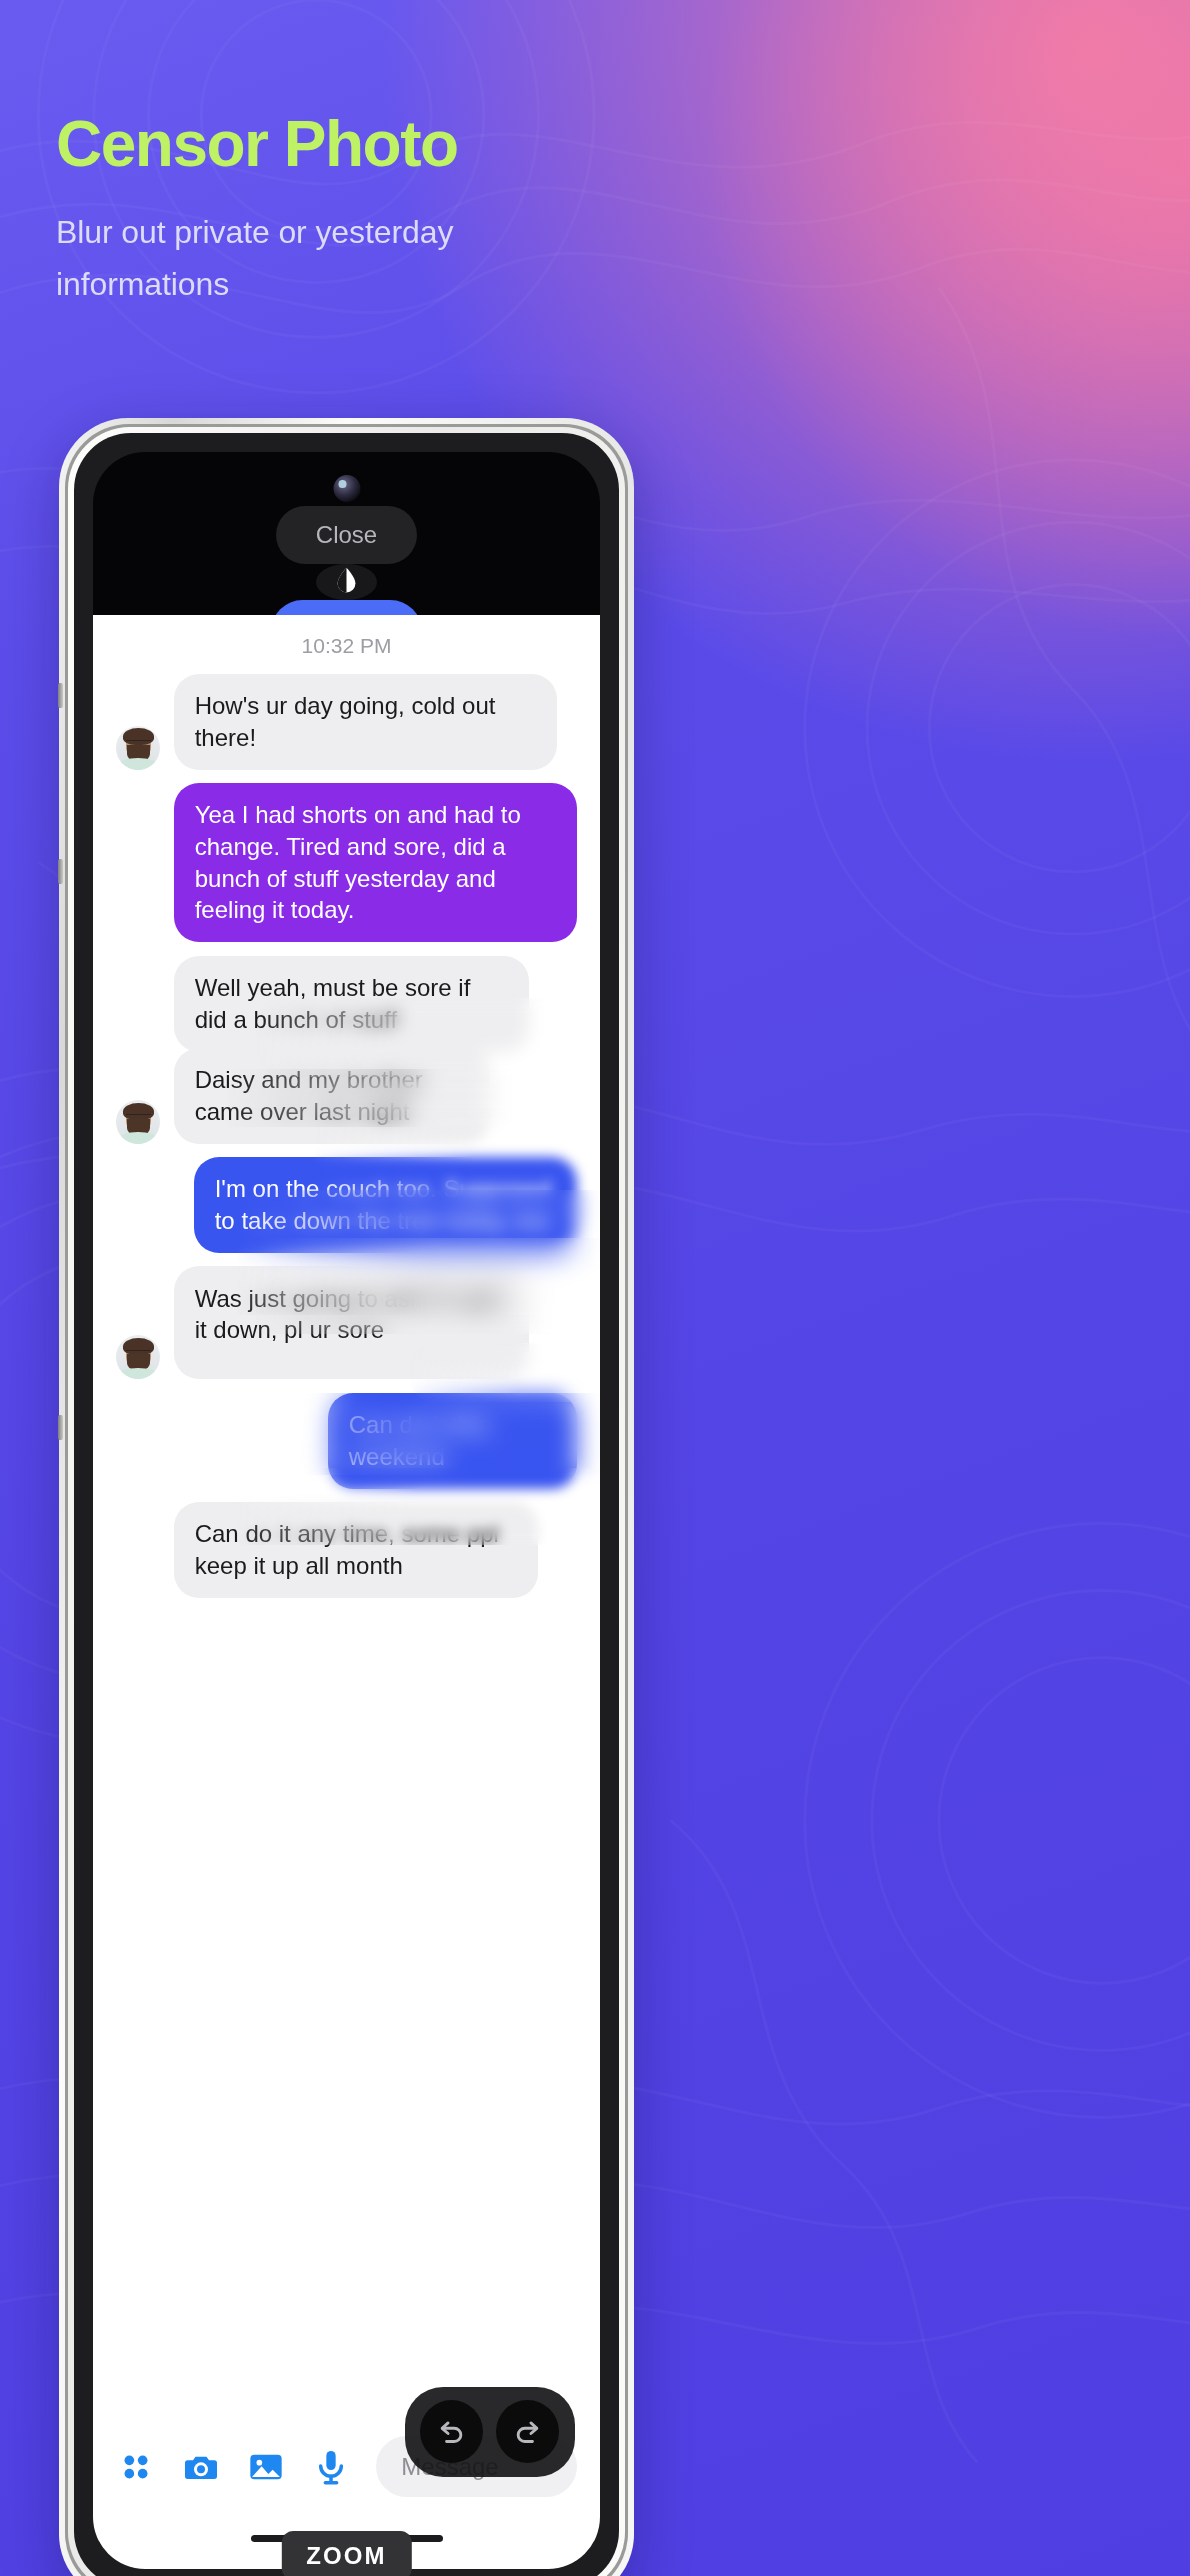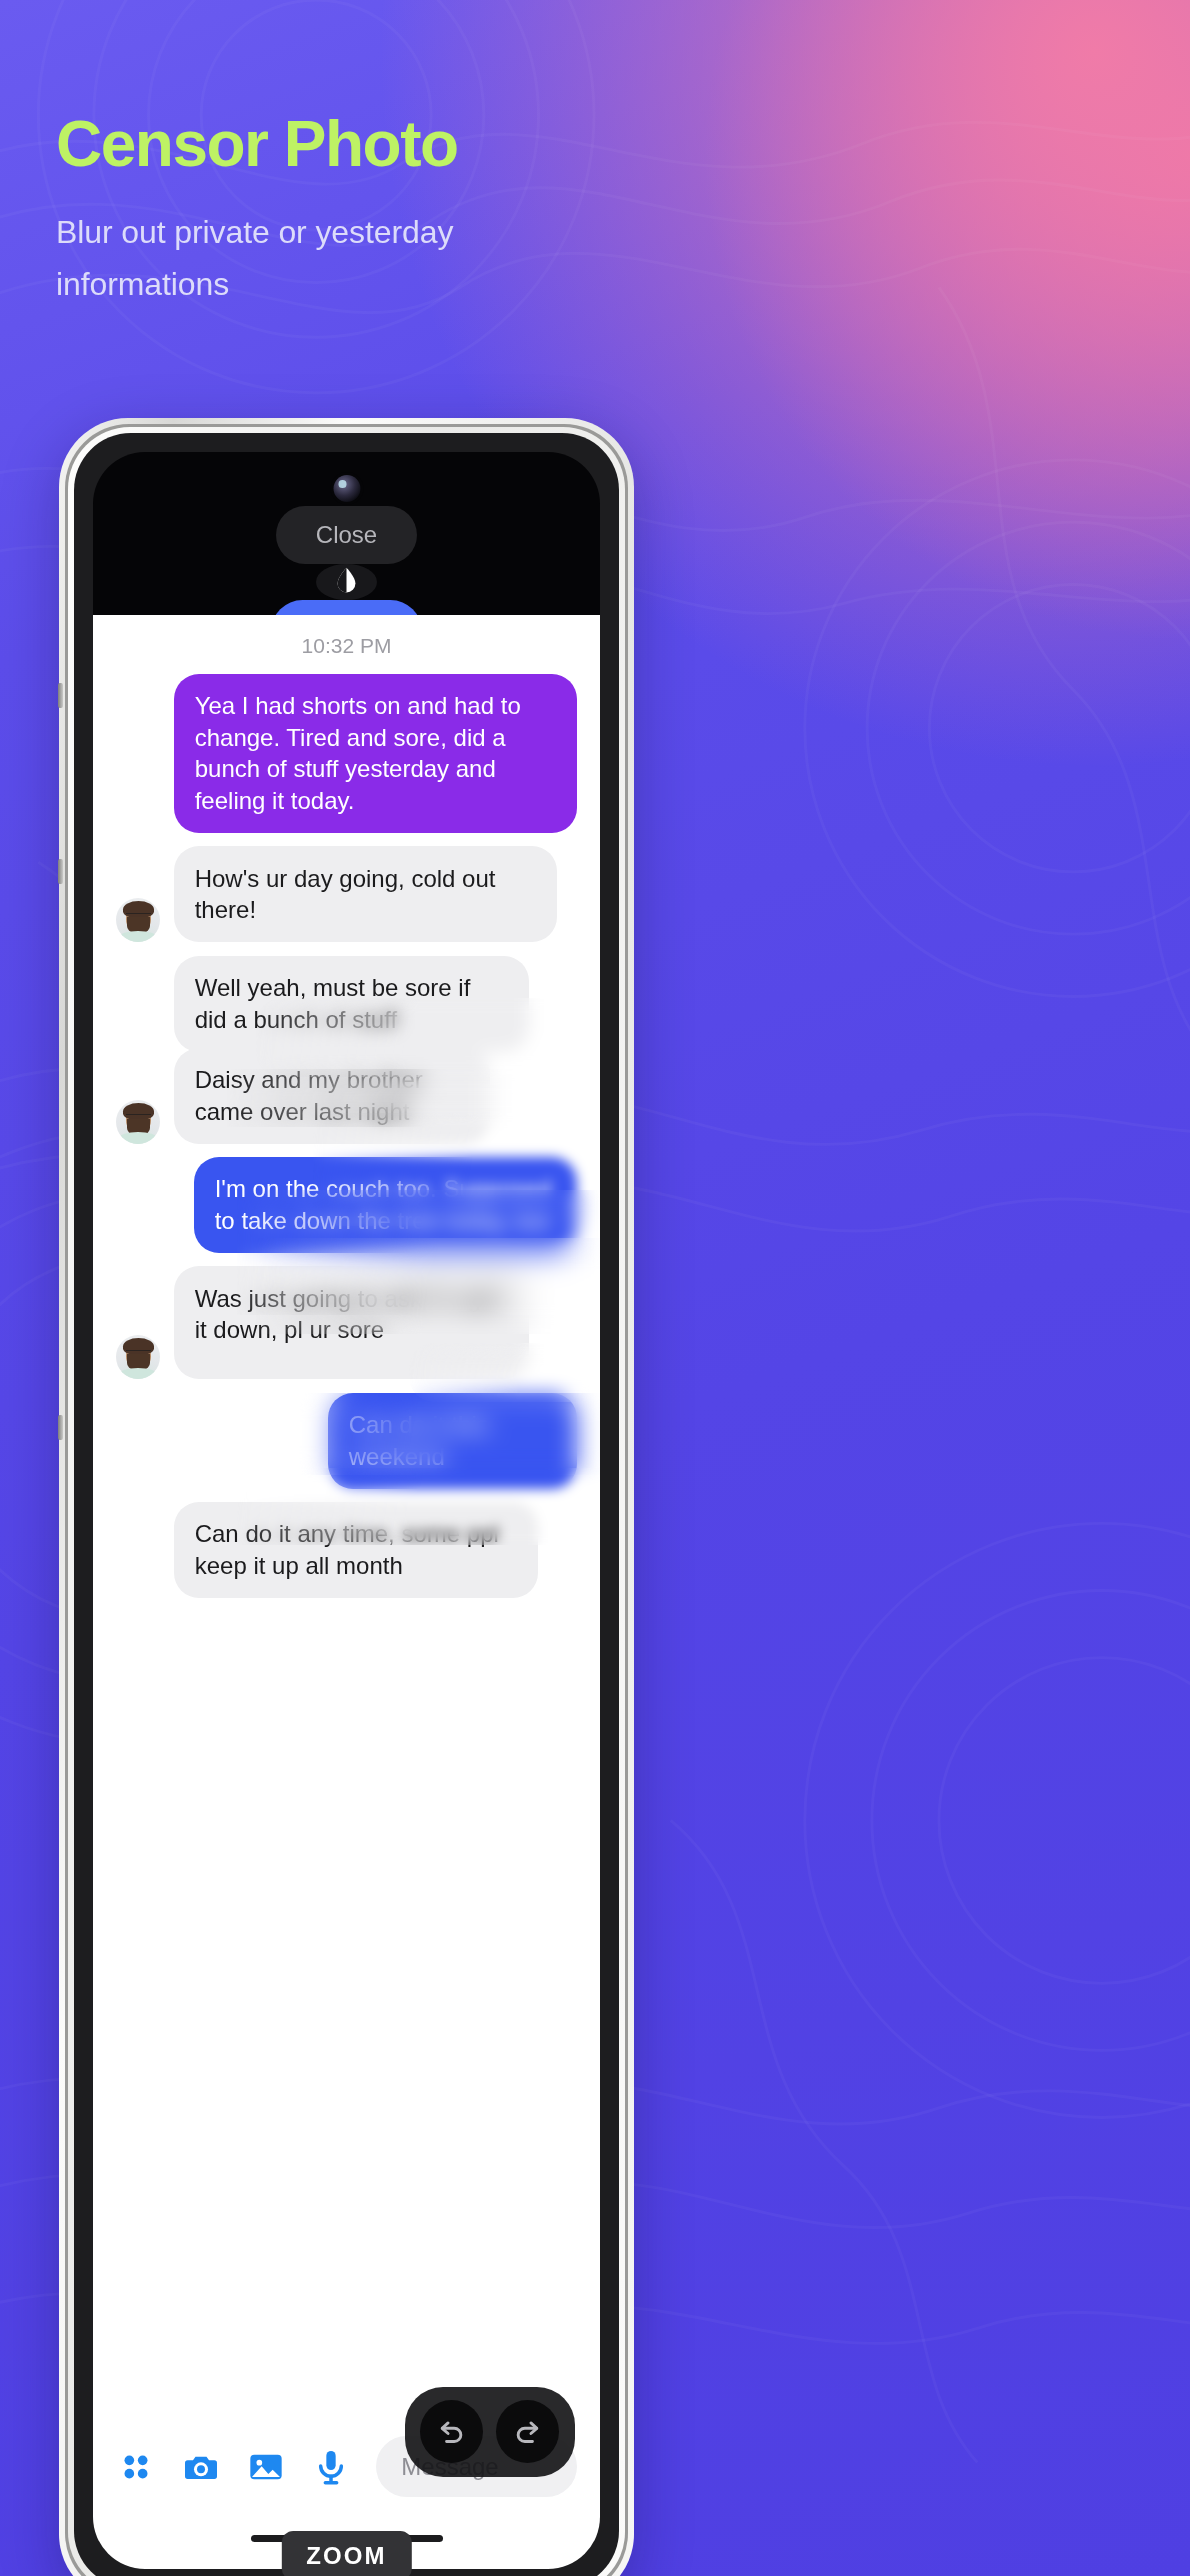--- a/index.html
+++ b/index.html
@@ -298,33 +298,33 @@
               <path d="M5 4 L14 13 L5 22" fill="none" stroke="#ffffff" stroke-width="3.2" stroke-linecap="round" stroke-linejoin="round"></path>
             </svg>
           </span>
         </button>
       </div>
 
       <div class="chat">
 
         <div class="chat-time">10:32 PM</div>
 
-        <div class="msg-row out">
-          <div class="bubble purple" style="max-width:403px">Yea I had shorts on and had to change. Tired and sore, did a bunch of stuff yesterday and feeling it today.</div>
-        </div>
-
         <div class="msg-row in">
           <div class="avatar">
             <div class="face"></div>
               <div class="hair"></div>
               <div class="beard"></div>
             <div class="glasses"></div>
               <div class="shirt"></div>
           </div>
           <div class="bubble grey">How's ur day going, cold out there!</div>
+        </div>
+
+        <div class="msg-row out">
+          <div class="bubble purple" style="max-width:403px">Yea I had shorts on and had to change. Tired and sore, did a bunch of stuff yesterday and feeling it today.</div>
         </div>
 
         <div class="msg-row in" style="margin-bottom:0">
           <div class="avatar spacer"></div>
           <div class="bubble grey" style="max-width:355px">Well yeah, must be sore if did a bunch of stuff</div>
         </div>
 
         <div class="msg-row in" style="margin-top:-3.8px">
           <div class="avatar">
             <div class="face"></div>

